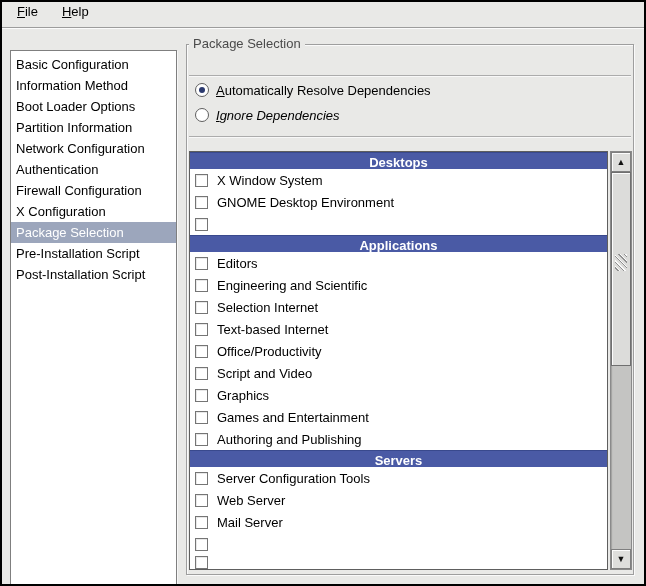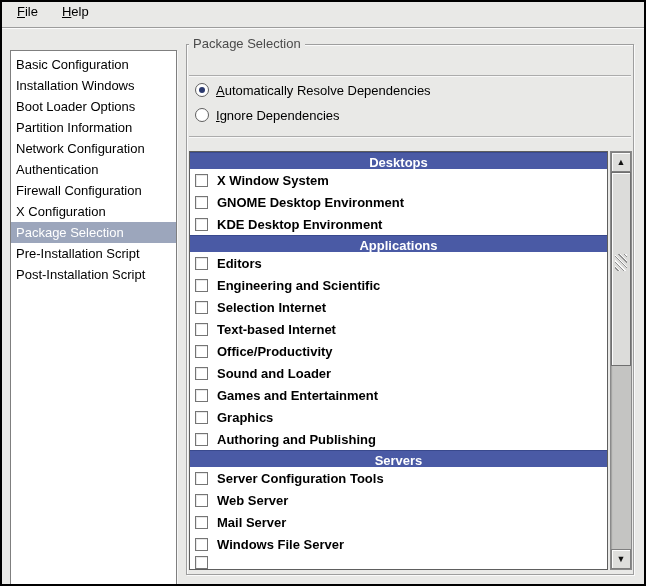--- a/index.html
+++ b/index.html
@@ -60,21 +60,21 @@
     height:17px; line-height:20px; background:#4A5AA5; color:#fff;
     font-weight:bold; text-align:center; border-top:1px solid #39498d; box-sizing:border-box;
   }
   .pkg-row { height:22px; display:flex; align-items:center; padding-left:5px; gap:9px; box-sizing:border-box; }
   .pkg-row.partial { align-items:flex-start; }
   .pkg-row.partial .checkbox { margin-top:1px; }
   .checkbox {
     width:13px; height:13px; border:1px solid #757575; background:#fff;
     box-sizing:border-box; flex:none; box-shadow:inset 1px 1px 0 #e8e8e8;
   }
-  .pkg-label { white-space:nowrap;font-weight:bold; }
+  .pkg-label { white-space:nowrap; }
   .scrollbar {
     width:22px; height:419px; margin-left:2px; position:relative;
     background:#C4C4C2; border:1px solid #8a8a8a; box-sizing:border-box;
     box-shadow:inset 1px 1px 1px rgba(0,0,0,0.18);
   }
   .sb-btn {
     position:absolute; left:0; width:20px; height:20px; background:#DEDEDC;
     border:1px solid #7f7f7f; box-sizing:border-box; display:flex;
     align-items:center; justify-content:center; font-size:9px; line-height:1;
     color:#111; box-shadow:inset 1px 1px 0 #fcfcfc;
@@ -99,21 +99,21 @@
 
 <div id="window">
 
   <div class="menubar">
       <div class="menu-item"><span class="mn">F</span>ile</div>
       <div class="menu-item"><span class="mn">H</span>elp</div>
     </div>
 
   <div class="sidebar">
       <div class="side-item">Basic Configuration</div>
-      <div class="side-item">Installation Windows</div>
+      <div class="side-item">Information Method</div>
       <div class="side-item">Boot Loader Options</div>
       <div class="side-item">Partition Information</div>
       <div class="side-item">Network Configuration</div>
       <div class="side-item">Authentication</div>
       <div class="side-item">Firewall Configuration</div>
       <div class="side-item">X Configuration</div>
       <div class="side-item selected">Package Selection</div>
       <div class="side-item">Pre-Installation Script</div>
       <div class="side-item">Post-Installation Script</div>
     </div>
@@ -122,42 +122,41 @@
     <div class="frame-title">Package Selection</div>
 
 
     <div class="hsep" id="sep1"></div>
 
     <div id="radio-container">
         <div class="radio-row" style="top: 37px;">
           <span class="radio-circle sel"></span>
           <span><span class="mn">A</span>utomatically Resolve Dependencies</span>
         </div>
-        <div class="radio-row" style="top: 62px;">
+        <div class="radio-row" style="top: 62px; font-style: italic;">
           <span class="radio-circle"></span>
           <span><span class="mn">I</span>gnore Dependencies</span>
         </div>
       </div>
 
     <div class="hsep" id="sep2"></div>
 
     <div class="list-region">
       <div class="pkg-list">
           <div class="sec-header">Desktops</div>
           <div class="pkg-row">
             <span class="checkbox"></span>
             <span class="pkg-label">X Window System</span>
           </div>
           <div class="pkg-row">
             <span class="checkbox"></span>
             <span class="pkg-label">GNOME Desktop Environment</span>
           </div>
           <div class="pkg-row">
             <span class="checkbox"></span>
-            <span class="pkg-label">KDE Desktop Environment</span>
           </div>
           <div class="sec-header">Applications</div>
           <div class="pkg-row">
             <span class="checkbox"></span>
             <span class="pkg-label">Editors</span>
           </div>
           <div class="pkg-row">
             <span class="checkbox"></span>
             <span class="pkg-label">Engineering and Scientific</span>
           </div>
@@ -168,50 +167,49 @@
           <div class="pkg-row">
             <span class="checkbox"></span>
             <span class="pkg-label">Text-based Internet</span>
           </div>
           <div class="pkg-row">
             <span class="checkbox"></span>
             <span class="pkg-label">Office/Productivity</span>
           </div>
           <div class="pkg-row">
             <span class="checkbox"></span>
-            <span class="pkg-label">Sound and Loader</span>
+            <span class="pkg-label">Script and Video</span>
+          </div>
+          <div class="pkg-row">
+            <span class="checkbox"></span>
+            <span class="pkg-label">Graphics</span>
           </div>
           <div class="pkg-row">
             <span class="checkbox"></span>
             <span class="pkg-label">Games and Entertainment</span>
           </div>
           <div class="pkg-row">
             <span class="checkbox"></span>
-            <span class="pkg-label">Graphics</span>
-          </div>
-          <div class="pkg-row">
-            <span class="checkbox"></span>
             <span class="pkg-label">Authoring and Publishing</span>
           </div>
           <div class="sec-header">Servers</div>
           <div class="pkg-row">
             <span class="checkbox"></span>
             <span class="pkg-label">Server Configuration Tools</span>
           </div>
           <div class="pkg-row">
             <span class="checkbox"></span>
             <span class="pkg-label">Web Server</span>
           </div>
           <div class="pkg-row">
             <span class="checkbox"></span>
             <span class="pkg-label">Mail Server</span>
           </div>
           <div class="pkg-row">
             <span class="checkbox"></span>
-            <span class="pkg-label">Windows File Server</span>
           </div>
           <div class="pkg-row partial">
             <span class="checkbox"></span>
           </div>
         </div>
 
       <div class="scrollbar">
         <div class="sb-btn" id="sb-up">
           <span>▲</span>
         </div>

